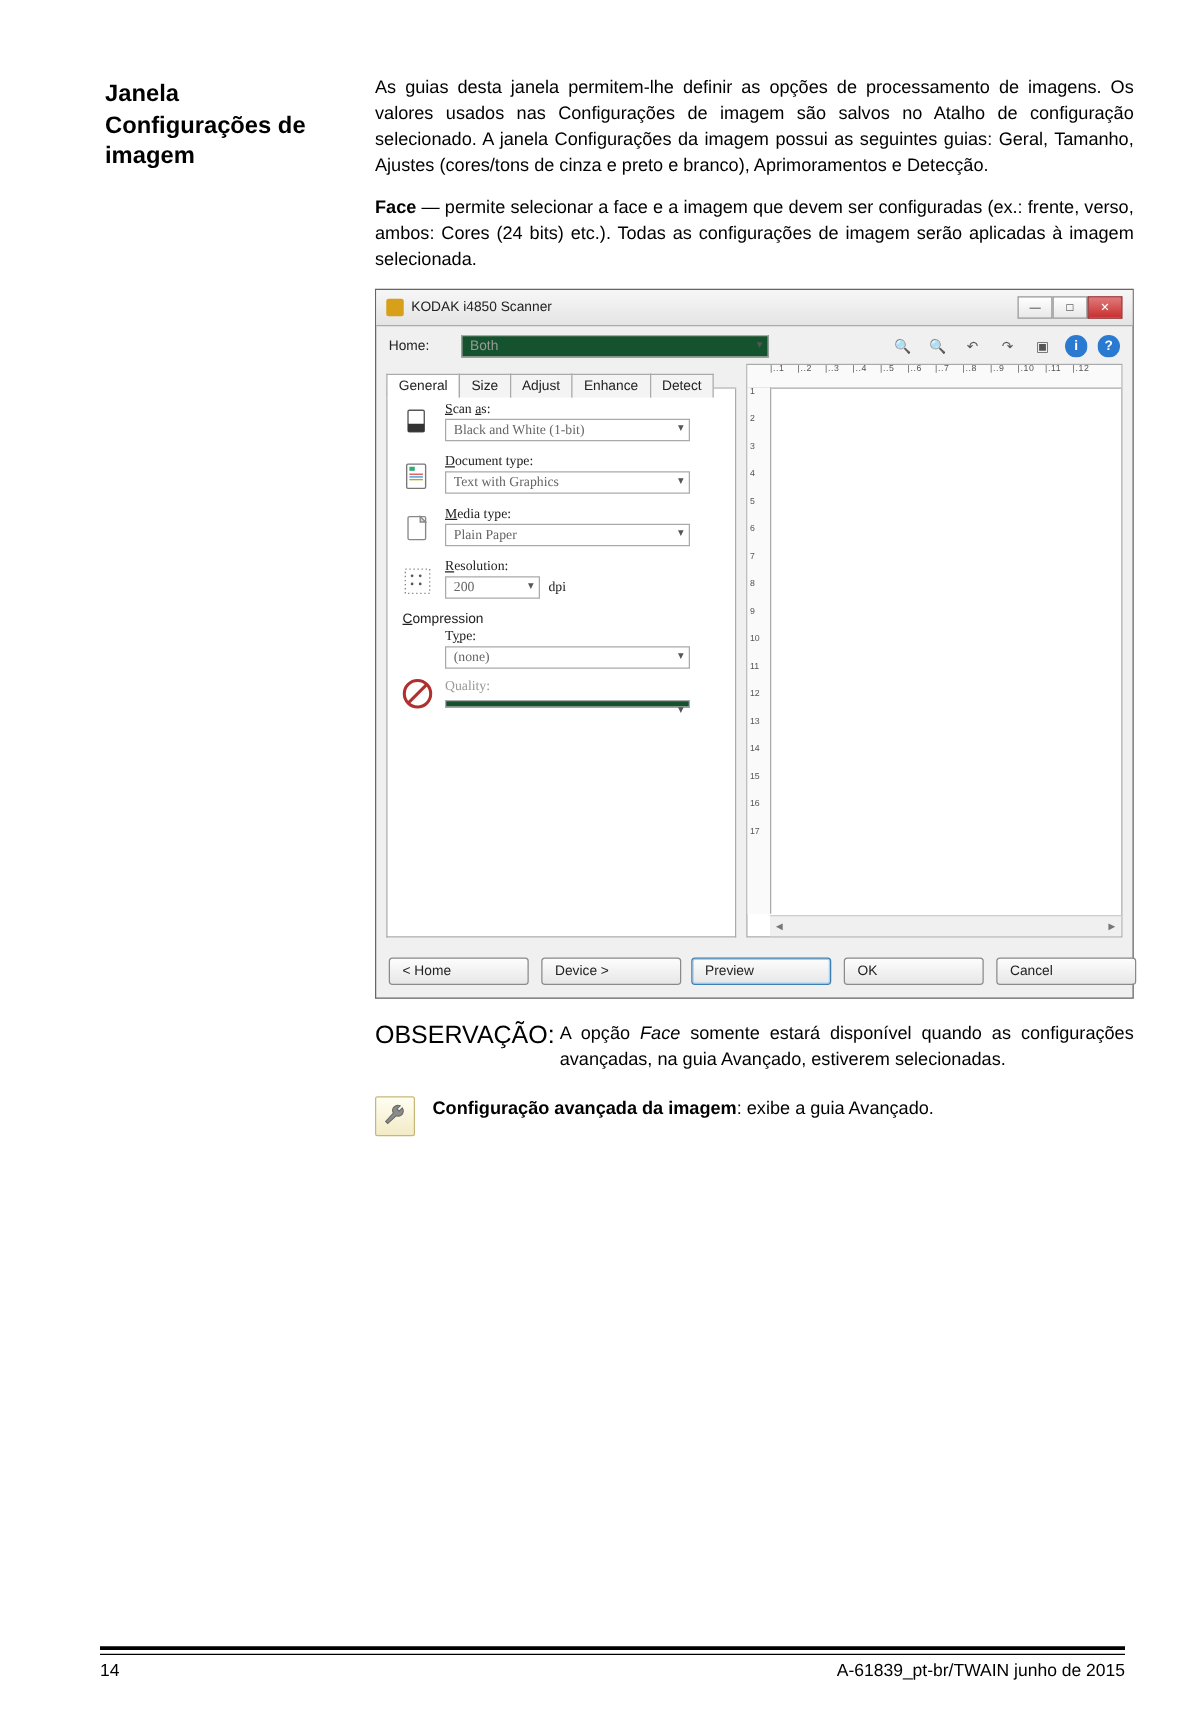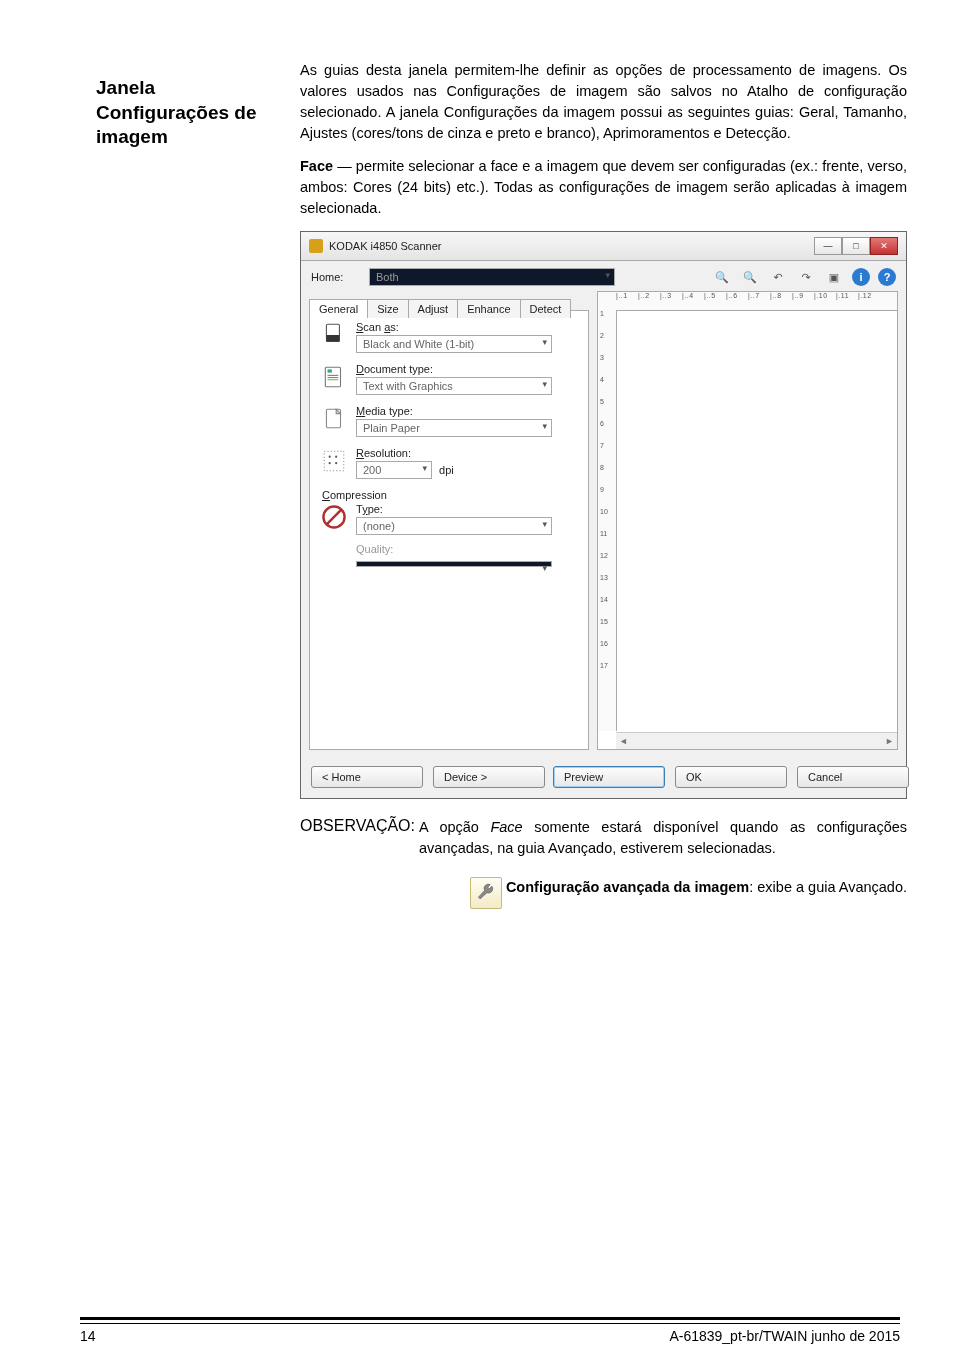--- a/index.html
+++ b/index.html
@@ -23,21 +23,21 @@
   .left-col {
     width: 200px;
     flex-shrink: 0;
   }
   .right-col {
     flex: 1;
   }
   h2 {
     font-size: 19px;
     font-weight: bold;
-    margin: 16px;
+    margin: 4px;
     line-height: 1.3;
   }
   p {
     font-size: 14.5px;
     line-height: 1.45;
     margin: 0 0 12px 0;
     text-align: justify;
   }
   .bold { font-weight: bold; }
   .italic { font-style: italic; }
@@ -72,21 +72,21 @@
     display:flex; align-items:center; padding: 6px 10px 4px 10px; gap: 8px;
   }
   .toolbar-row .lbl { width: 50px; }
   .combo, .combo-s {
     background:#fff; border:1px solid #aaa; padding: 2px 18px 2px 6px; position:relative; min-width:150px;
     color:#666;
   }
   .combo::after, .combo-s::after {
     content:"▾"; position:absolute; right:4px; top:1px; color:#555; font-size:9px;
   }
-  .combo.disabled, .combo-s.disabled { background:#0f172a; color:#999; }
+  .combo.disabled, .combo-s.disabled { background:#14532d; color:#999; }
   .spacer { flex:1; }
   .icnbtn {
     width:18px; height:18px; display:inline-flex; align-items:center; justify-content:center;
     border:1px solid transparent; color:#555; font-size:11px;
   }
   .icnbtn.circ { border-radius:50%; }
   .info-i { background:#2a7ad1; color:#fff; width:16px; height:16px; border-radius:50%; font-weight:bold;}
   .help-q { background:#2a7ad1; color:#fff; width:16px; height:16px; border-radius:50%; font-weight:bold;}
   .main-area {
     display:flex; padding: 0 8px 8px 8px; gap: 8px;
@@ -98,21 +98,21 @@
   .tab {
     padding: 3px 9px 3px 9px; border:1px solid #aaa; border-bottom:none; background:#f4f4f4;
     margin-right:-1px; position:relative; top:8px; font-size:11px;
   }
   .tab.active { background:#fff; }
   .tab-body {
     border:1px solid #aaa; border-top:none; background:#fff; padding: 10px 10px 50px 10px;
     min-height: 378px;
   }
   .field { margin-bottom: 10px; }
-  .field-row { display:flex; align-items:flex-start; gap:8px; }
+  .field-row { display:flex; align-items:flex-end; gap:8px;font-family:Liberation Serif, serif; }
   .ficon {
     width:28px; height:28px; display:flex; align-items:center; justify-content:center; flex-shrink:0;
   }
   .ficon svg { width:26px; height:26px; }
   .fcol { flex:1; }
   .flabel { font-size:11px; margin-bottom:2px; display:block; }
   .combo-s { min-width: 170px; display:inline-block;}
   .dpi { display:inline-block; margin-left:4px; font-size:11px;}
   .preview-pane {
     flex:1; background:#fff; border:1px solid #aaa; position:relative; min-height: 420px;
@@ -133,23 +133,23 @@
   }
   .btnrow {
     display:flex; justify-content:space-between; padding: 8px 10px 10px 10px; gap:8px;
   }
   .wbtn {
     min-width:90px; padding:4px 10px; background:linear-gradient(#fdfdfd,#e7e7e7);
     border:1px solid #8a8a8a; border-radius:3px; text-align:left; font-size:11px;
   }
   .wbtn.primary { border:1px solid #3c7fb1; box-shadow: inset 0 0 0 1px #a3d0ef; }
   .obs-row { display:flex; gap:4px; margin-bottom:18px;}
-  .obs-label { white-space:nowrap; font-size:16px;}
+  .obs-label { white-space:nowrap; font-size:20px;}
   .obs-text { font-size:14.5px; line-height:1.45; text-align:justify;}
-  .tool-row { display:flex; align-items:flex-start; gap:4px; margin-top: 8px; justify-content: flex-end;}
+  .tool-row { display:flex; align-items:flex-start; gap:14px; margin-top: 8px;}
   .toolicon {
     width:30px; height:30px; border:1px solid #c8b878; background:linear-gradient(#fffef2,#f3ebc6);
     display:flex; align-items:center; justify-content:center; flex-shrink:0; border-radius:2px;
   }
   .toolicon svg { width:20px; height:20px; }
   .footer {
     position:absolute; bottom:28px; left:80px; right:60px;
     border-top: 3px solid #000; padding-top: 3px;
     border-bottom: 0;
   }

